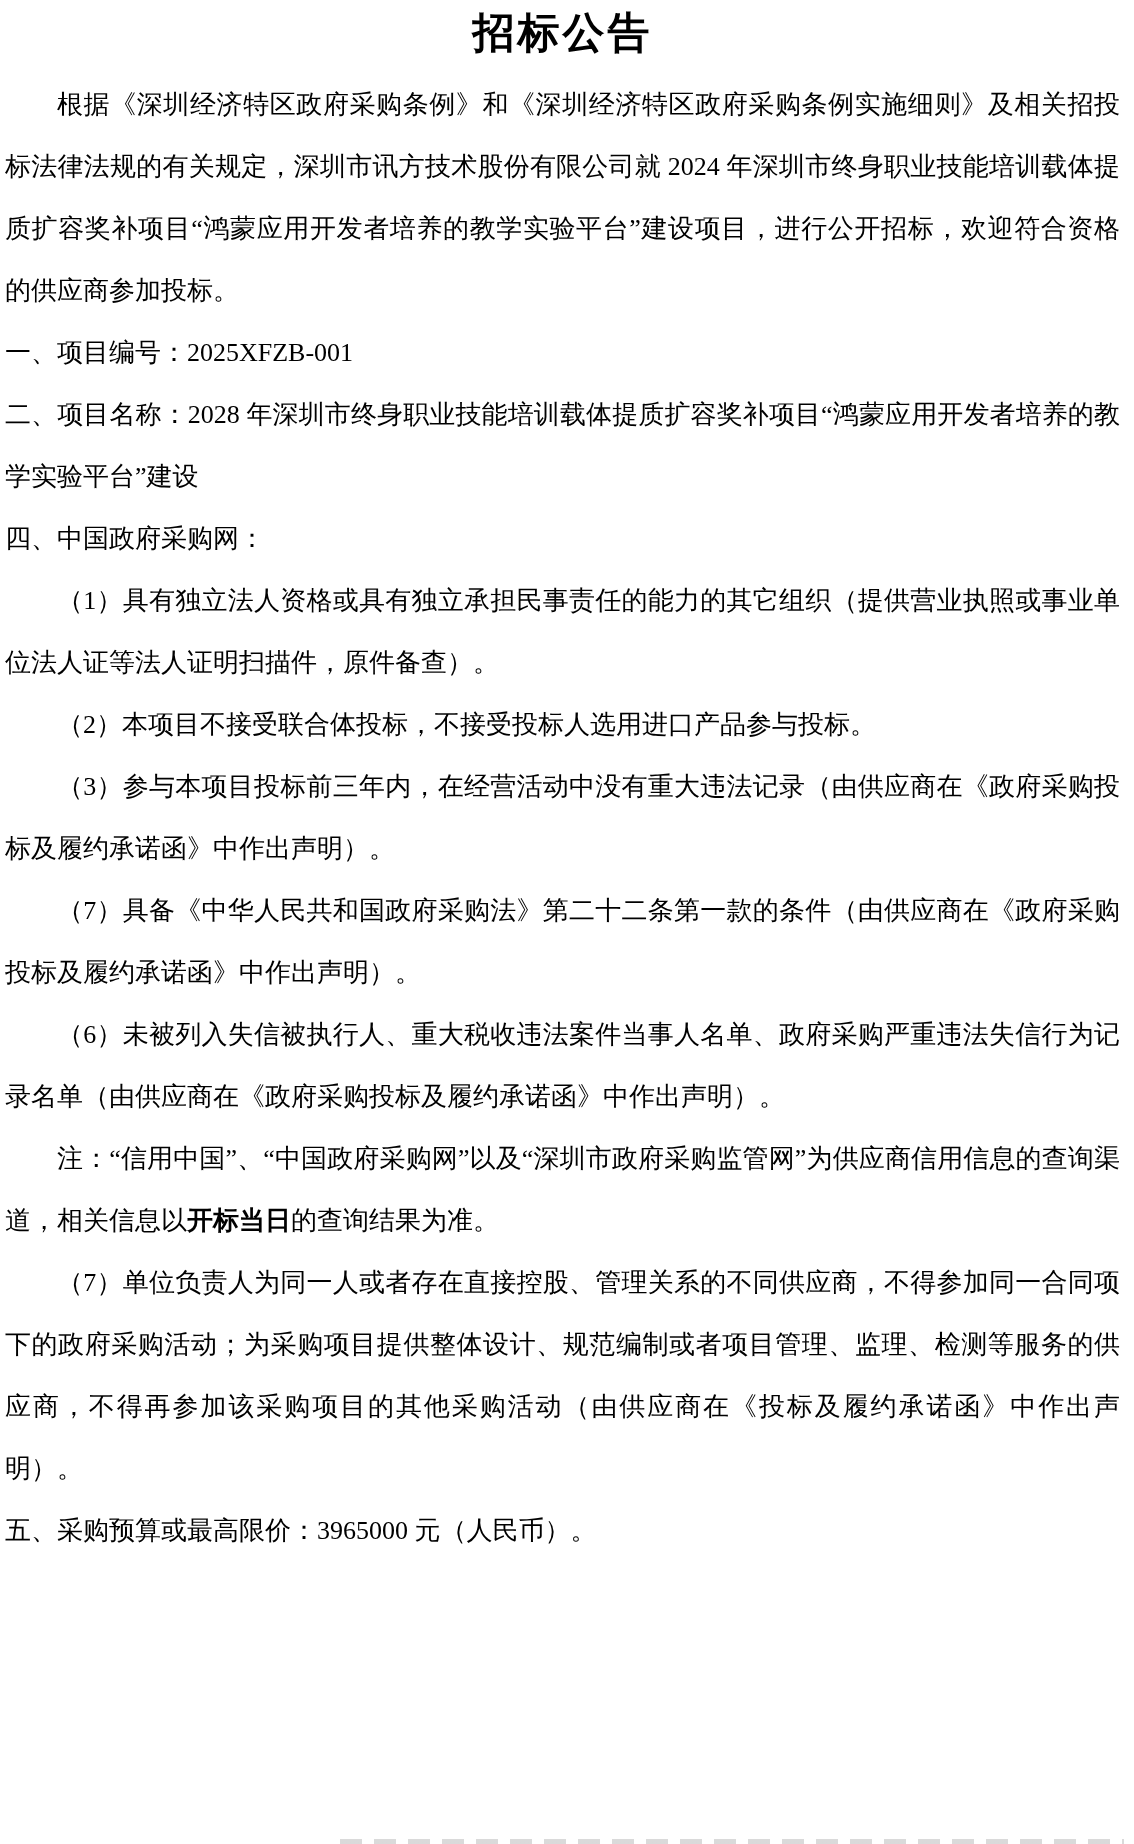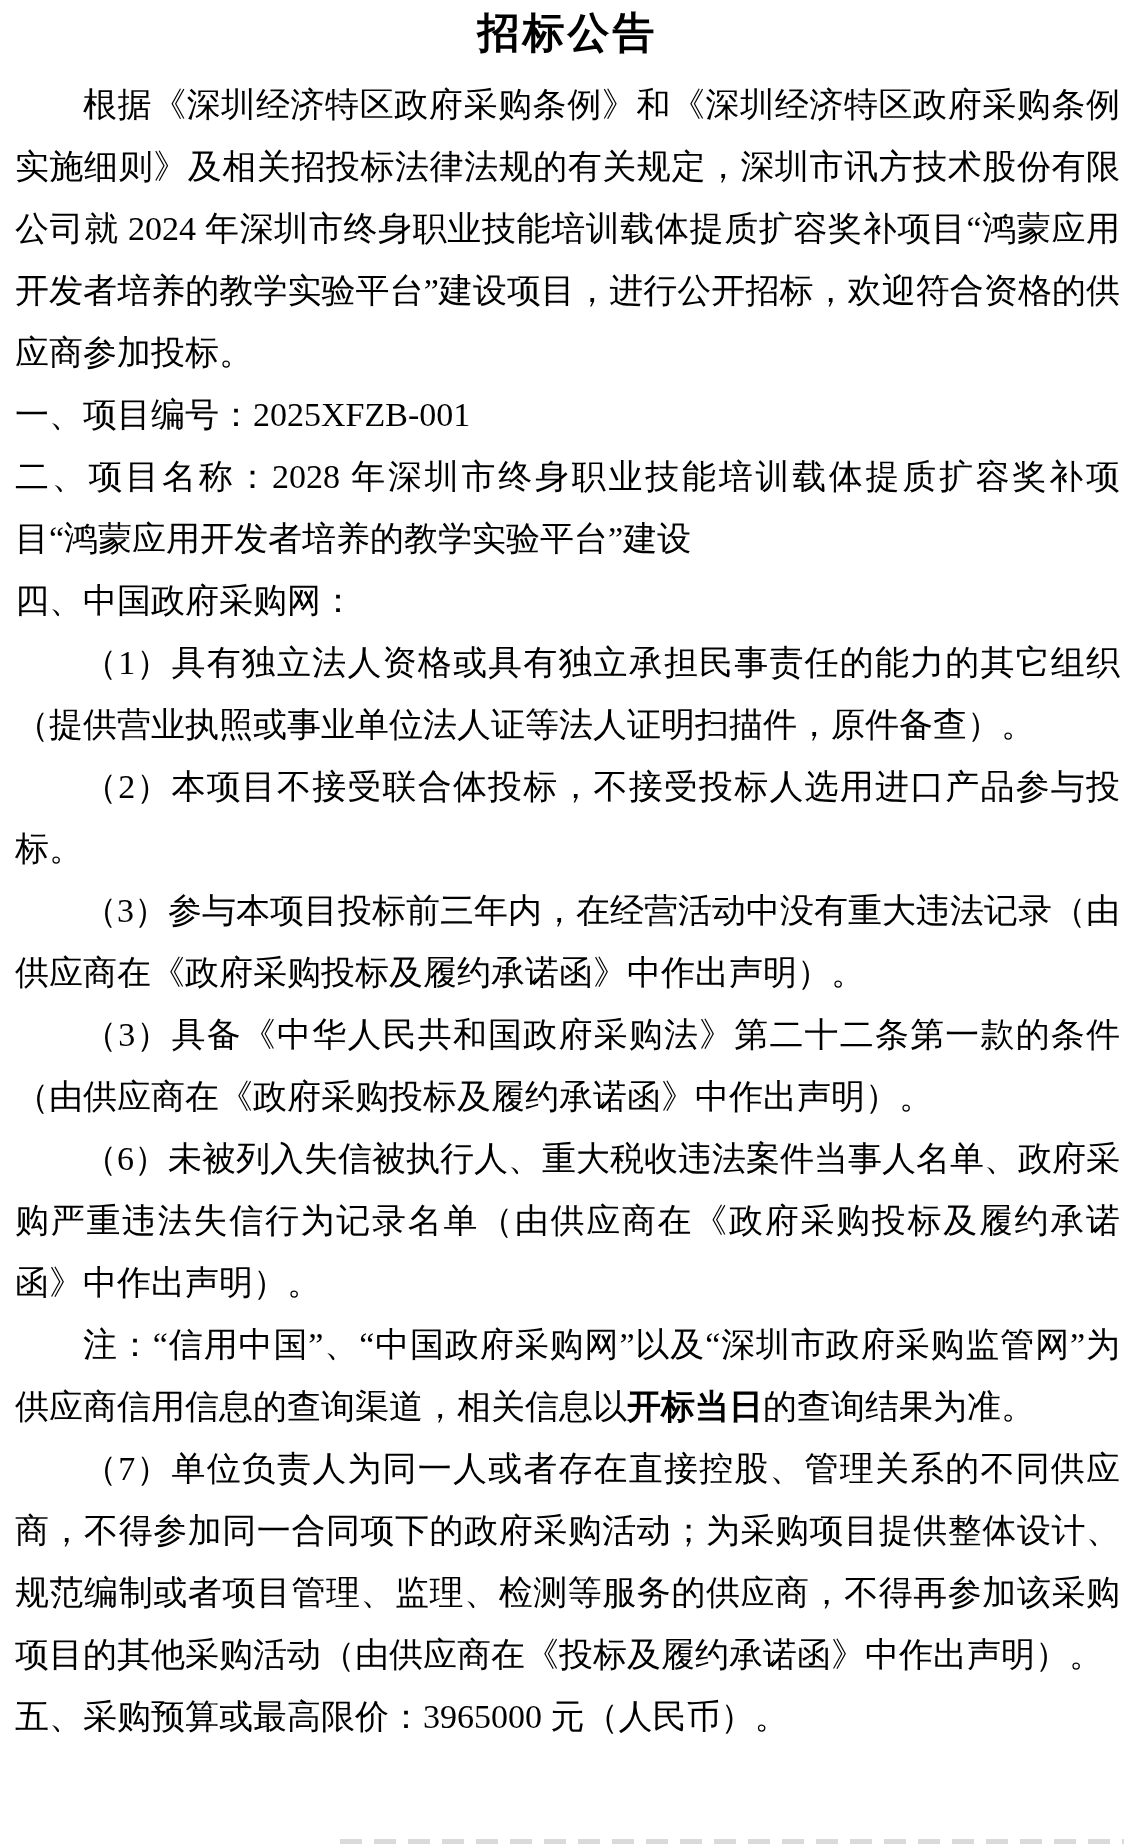--- a/index.html
+++ b/index.html
@@ -10,32 +10,32 @@
   .page {
     position: relative;
     width: 1134px;
     height: 1844px;
     margin: 0 auto;
     background: #ffffff;
     color: #000000;
     font-family: "Liberation Serif", "DejaVu Serif", serif;
     overflow: hidden;
     box-sizing: border-box;
-    padding: 6px 14px 0 15px;
+    padding: 6px 14px 0 5px;
   }
   .doc-title {
     font-size: 42px;
     line-height: 54px;
     font-weight: bold;
     text-align: center;
     margin: 0 0 14px 0;
     letter-spacing: 3px;
   }
   .para {
-    font-size: 34px;
+    font-size: 26px;
     line-height: 62px;
     margin: 0;
     text-align: justify;
     font-family: Liberation Serif, serif;
   }
   .indent {
     text-indent: 2em;
   }
   .flush {
     text-indent: 0;
@@ -77,21 +77,21 @@
 
   <p class="para flush">四、中国政府采购网：</p>
 
   <p class="para indent">（1）具有独立法人资格或具有独立承担民事责任的能力的其它组织（提供营业执照或事业单位法人证等法人证明扫描件，原件备查）。</p>
 
   <p class="para indent">（2）本项目不接受联合体投标，不接受投标人选用进口产品参与投标。</p>
 
   <p class="para indent">（3）参与本项目投标前三年内，在经营活动中没有重大违法记录（由供应商在《政府采购投标及履约承诺函》中作出声明）。</p>
 
 
-  <p class="para indent">（3）具备《中华人民共和国政府采购法》第二十二条第一款的条件（由供应商在《政府采购投标及履约承诺函》中作出声明）。</p>
+  <p class="para indent">（7）具备《中华人民共和国政府采购法》第二十二条第一款的条件（由供应商在《政府采购投标及履约承诺函》中作出声明）。</p>
 
   <p class="para indent">（6）未被列入失信被执行人、重大税收违法案件当事人名单、政府采购严重违法失信行为记录名单（由供应商在《政府采购投标及履约承诺函》中作出声明）。</p>
 
   <p class="para indent"><span>注：“信用中国”、“中国政府采购网”以及“深圳市政府采购监管网”为供应商信用信息的查询渠道，相关信息以</span><span class="bold-inline">开标当日</span><span>的查询结果为准。</span></p>
 
   <p class="para indent">（7）单位负责人为同一人或者存在直接控股、管理关系的不同供应商，不得参加同一合同项下的政府采购活动；为采购项目提供整体设计、规范编制或者项目管理、监理、检测等服务的供应商，不得再参加该采购项目的其他采购活动（由供应商在《投标及履约承诺函》中作出声明）。</p>
 
   <p class="para flush">五、采购预算或最高限价：3965000 元（人民币）。</p>
 
   <div class="clipped-next-line"></div>

